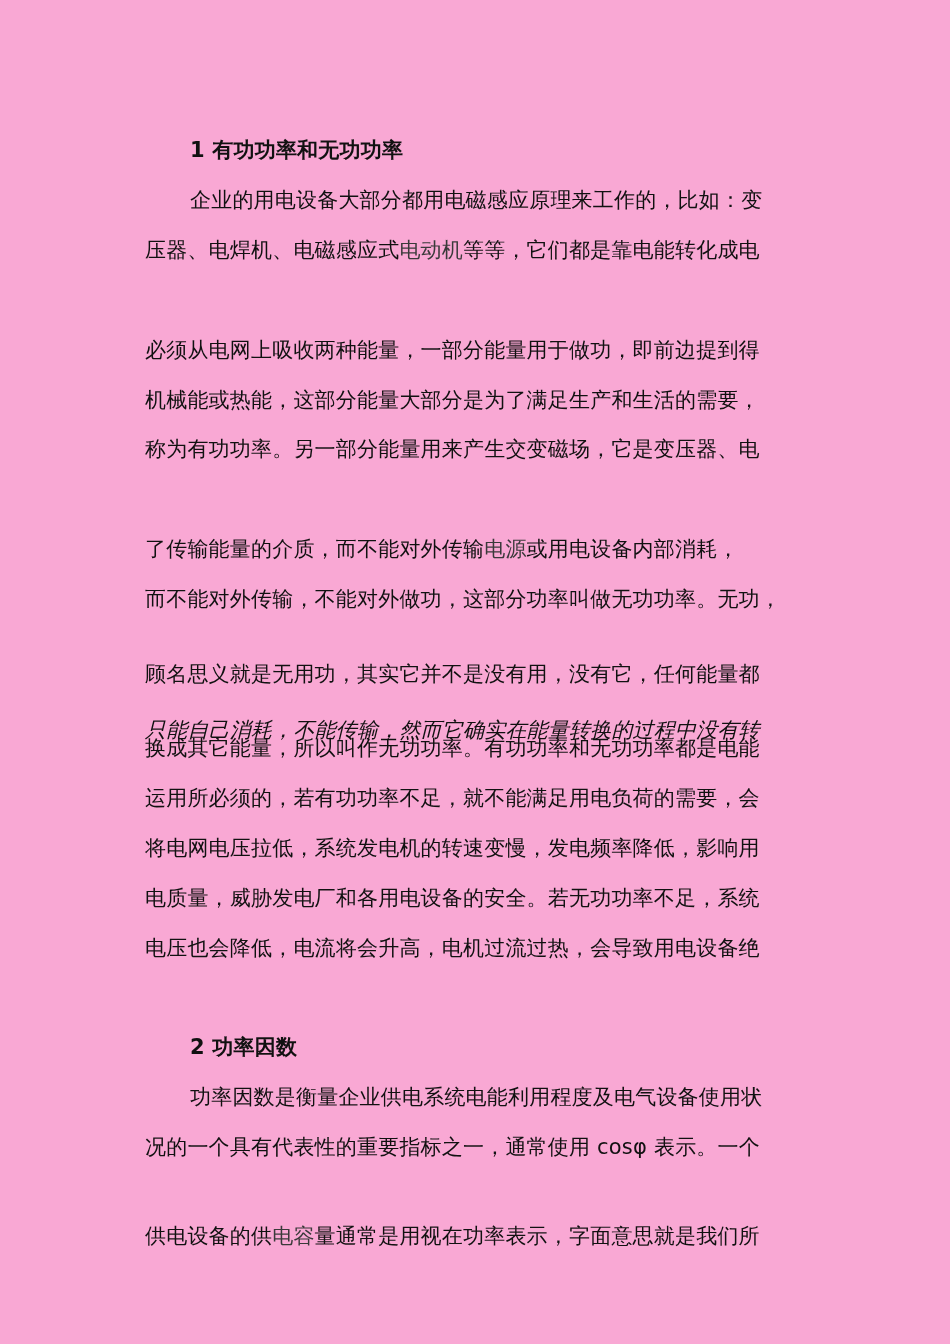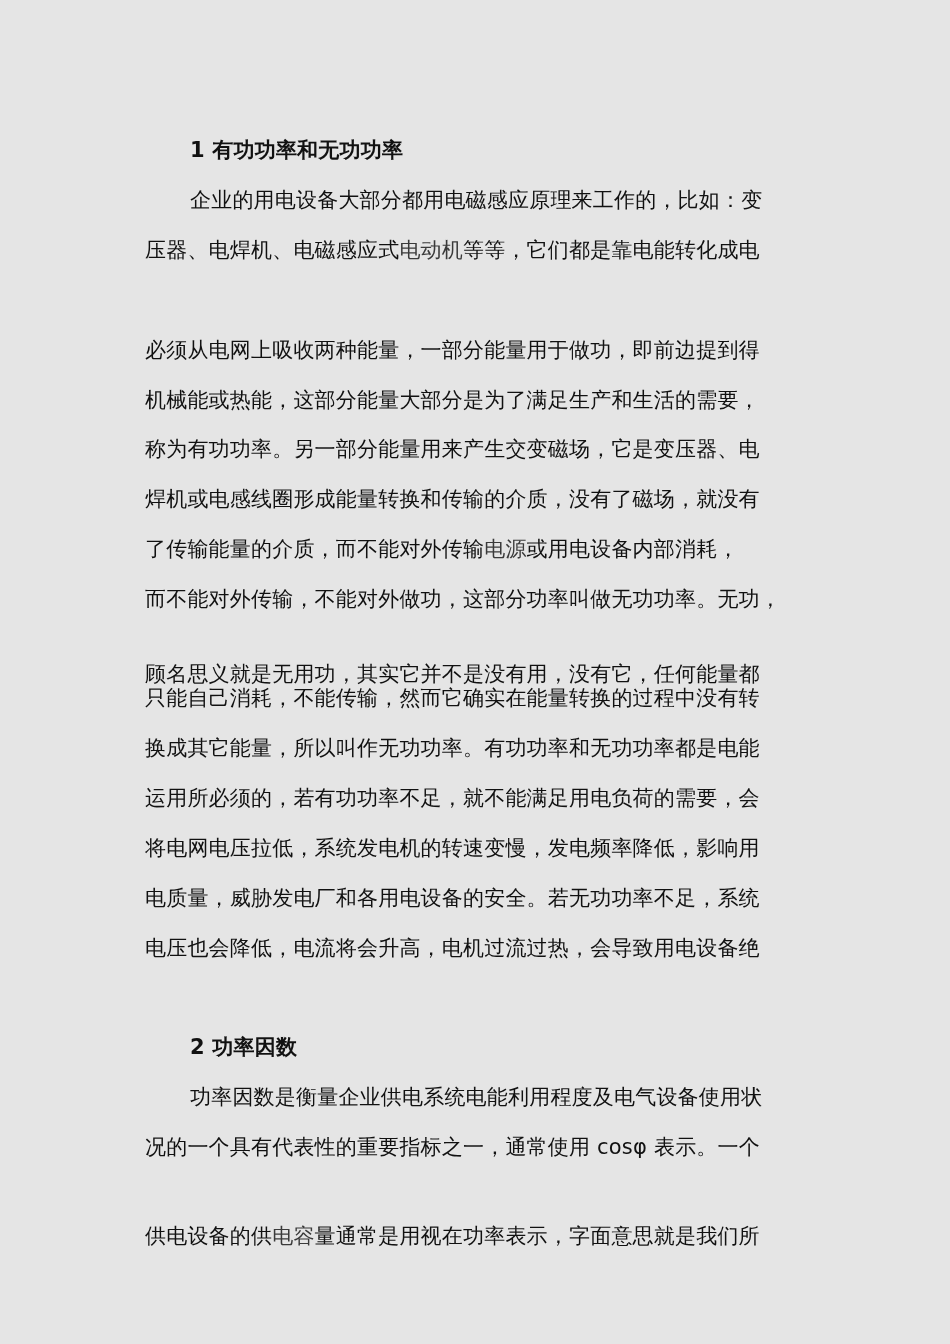--- a/index.html
+++ b/index.html
@@ -14,21 +14,21 @@
       overflow: hidden;
       font-family: "DejaVu Sans", "Liberation Sans", sans-serif;
       color: #111111;
     }
     .page {
       position: absolute;
       left: 0;
       top: 0;
       width: 950px;
       height: 1344px;
-      background: #e5e5e5;
+      background: #f9a8d4;
     }
     .line {
       position: absolute;
       left: 145px;
       font-size: 21px;
       line-height: 28px;
       white-space: nowrap;
       letter-spacing: 0.2px;
     }
     .line.indent { left: 190px; }
@@ -50,29 +50,28 @@
 
   <div class="line" style="top:236px;"><span>压器、电焊机、电磁感应式</span><span class="link">电动机</span><span>等等，它们都是靠电能转化成电</span></div>
 
 
   <div class="line" style="top:336px;"><span>必须从电网上吸收两种能量，一部分能量用于做功，即前边提到得</span></div>
 
   <div class="line" style="top:435px;"><span>称为有功功率。另一部分能量用来产生交变磁场，它是变压器、电</span></div>
 
   <div class="line" style="top:386px;"><span>机械能或热能，这部分能量大部分是为了满足生产和生活的需要，</span></div>
 
-  <div class="line" style="top:485px;"><span>焊机或电感线圈形成能量转换和传输的介质，没有了磁场，就没有</span></div>
 
   <div class="line" style="top:535px;"><span>了传输能量的介质，而不能对外传输</span><span class="link">电源</span><span>或用电设备内部消耗，</span></div>
 
   <div class="line" style="top:585px;"><span>而不能对外传输，不能对外做功，这部分功率叫做无功功率。无功，</span></div>
 
   <div class="line" style="top:660px;"><span>顾名思义就是无用功，其实它并不是没有用，没有它，任何能量都</span></div>
 
-  <div class="line" style="top:684px;"><span>只能自己消耗，不能传输，然而它确实在能量转换的过程中没有转</span></div>
+  <div class="line" style="top:716px;font-style:italic;"><span>只能自己消耗，不能传输，然而它确实在能量转换的过程中没有转</span></div>
 
   <div class="line" style="top:734px;"><span>换成其它能量，所以叫作无功功率。有功功率和无功功率都是电能</span></div>
 
   <div class="line" style="top:784px;"><span>运用所必须的，若有功功率不足，就不能满足用电负荷的需要，会</span></div>
 
   <div class="line" style="top:834px;"><span>将电网电压拉低，系统发电机的转速变慢，发电频率降低，影响用</span></div>
 
   <div class="line" style="top:884px;"><span>电质量，威胁发电厂和各用电设备的安全。若无功功率不足，系统</span></div>
 
   <div class="line" style="top:934px;"><span>电压也会降低，电流将会升高，电机过流过热，会导致用电设备绝</span></div>

